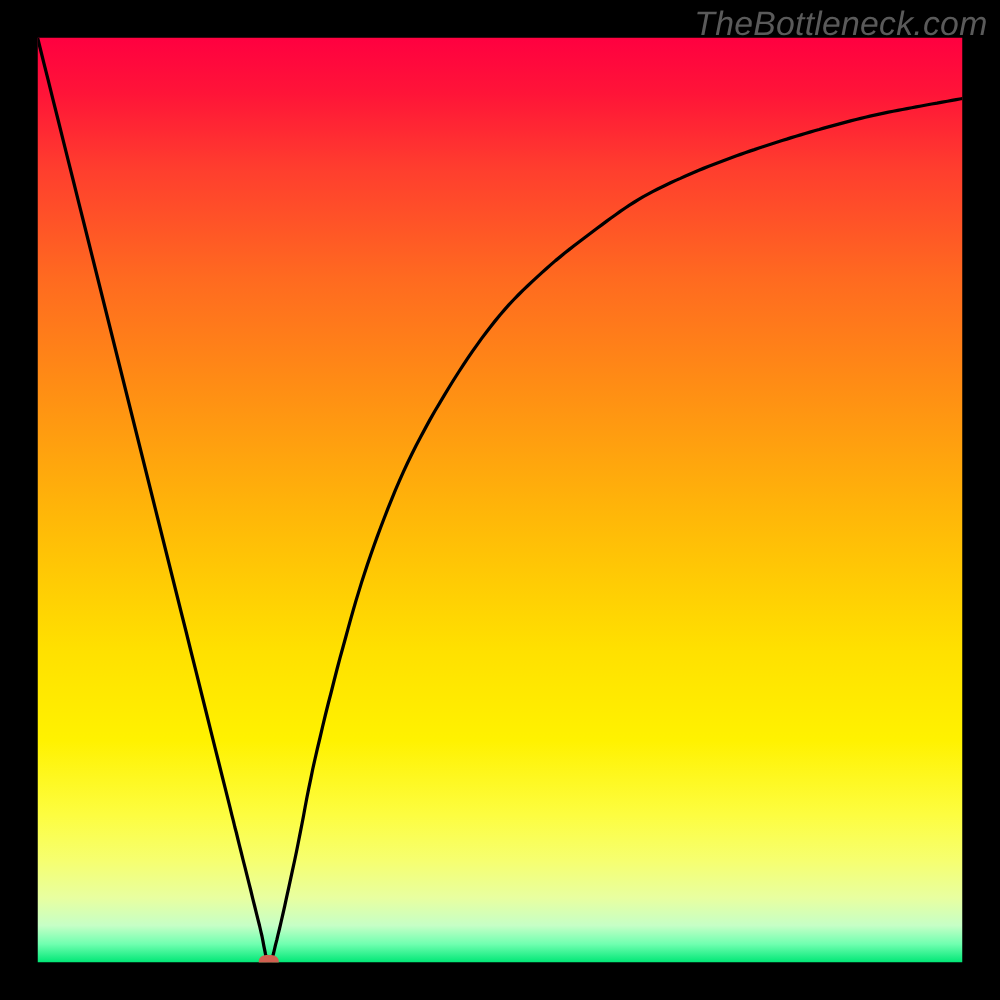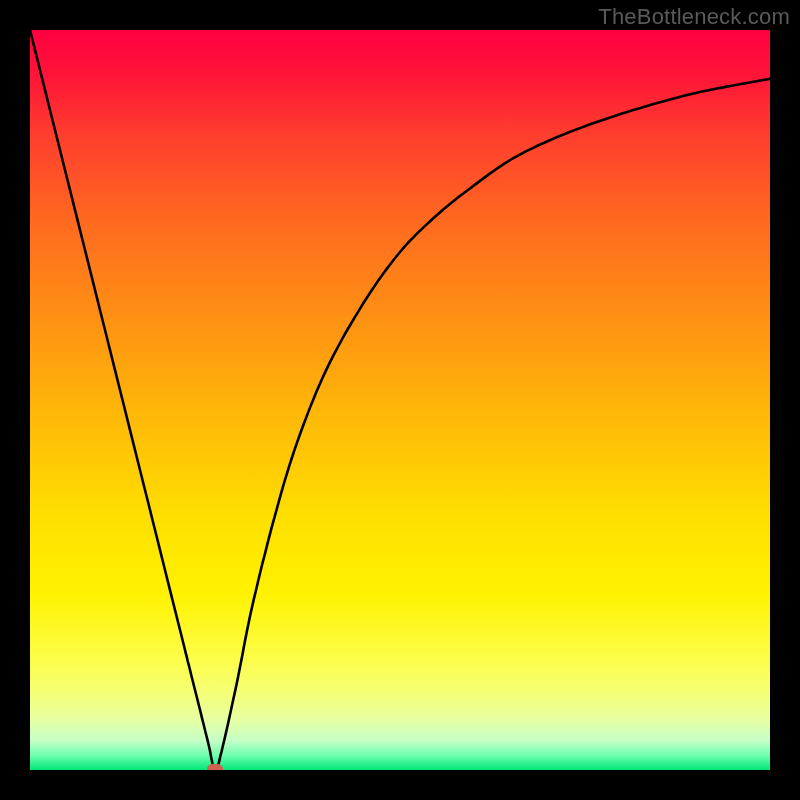--- a/index.html
+++ b/index.html
@@ -58,23 +58,24 @@
     height: 12px;
     background: #d06050;
     border-radius: 6px / 5px;
     transform: translate(-50%, -50%);
   }
   .watermark {
     position: absolute;
     top: 4px;
     right: 10px;
     color: #5a5a5a;
-    font-size: 22px;
+    font-size: 27px;
     letter-spacing: 0.2px;
     user-select: none;
+    font-style: italic;
   }
 </style>
 </head>
 <body>
 
 <div class="outer">
 
   <div class="watermark">TheBottleneck.com</div>
 
   <div class="plot">

